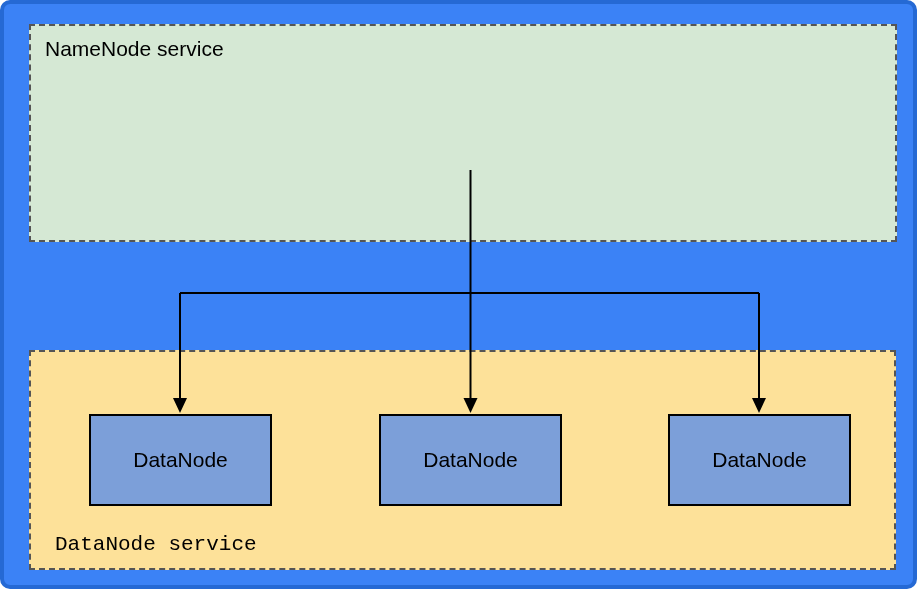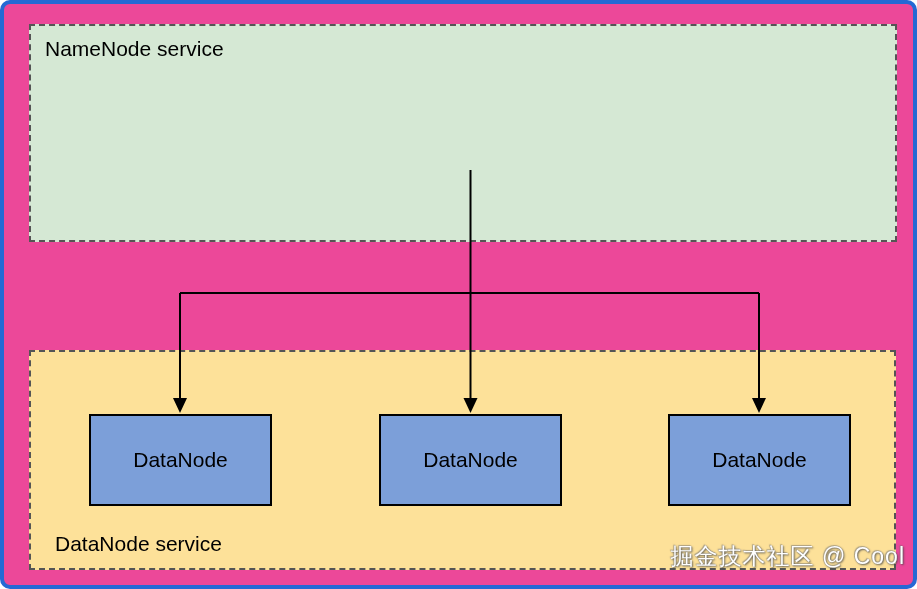--- a/index.html
+++ b/index.html
@@ -6,21 +6,21 @@
     margin: 0;
     padding: 0;
     background: #ffffff;
     font-family: "Liberation Sans", sans-serif;
   }
   .canvas {
     position: relative;
     width: 917px;
     height: 589px;
     box-sizing: border-box;
-    background: #ec4899;
+    background: #3b82f6;
     border: 4px solid var(--frame, #2569d4);
     border-radius: 10px;
     overflow: hidden;
   }
   .group {
     position: absolute;
     box-sizing: border-box;
     border: 2px dashed var(--group-border, #555555);
   }
   .group.namenode-service {
@@ -43,20 +43,21 @@
     font-size: 21px;
     white-space: nowrap;
   }
   .group-label.top-left {
     left: 14px;
     top: 11px;
   }
   .group-label.bottom-left {
     left: 24px;
     bottom: 12px;
+    font-family: Liberation Mono, monospace;
   }
   .connectors {
     position: absolute;
     left: 0;
     top: 0;
     width: 917px;
     height: 589px;
     pointer-events: none;
   }
   .node {
@@ -122,15 +123,14 @@
   <div class="node datanode-1">
     <span class="node-label">DataNode</span>
   </div>
   <div class="node datanode-2">
     <span class="node-label">DataNode</span>
   </div>
   <div class="node datanode-3">
     <span class="node-label">DataNode</span>
   </div>
 
-  <div class="watermark">掘金技术社区 @ Cool</div>
 
 </div>
 
 </body></html>

